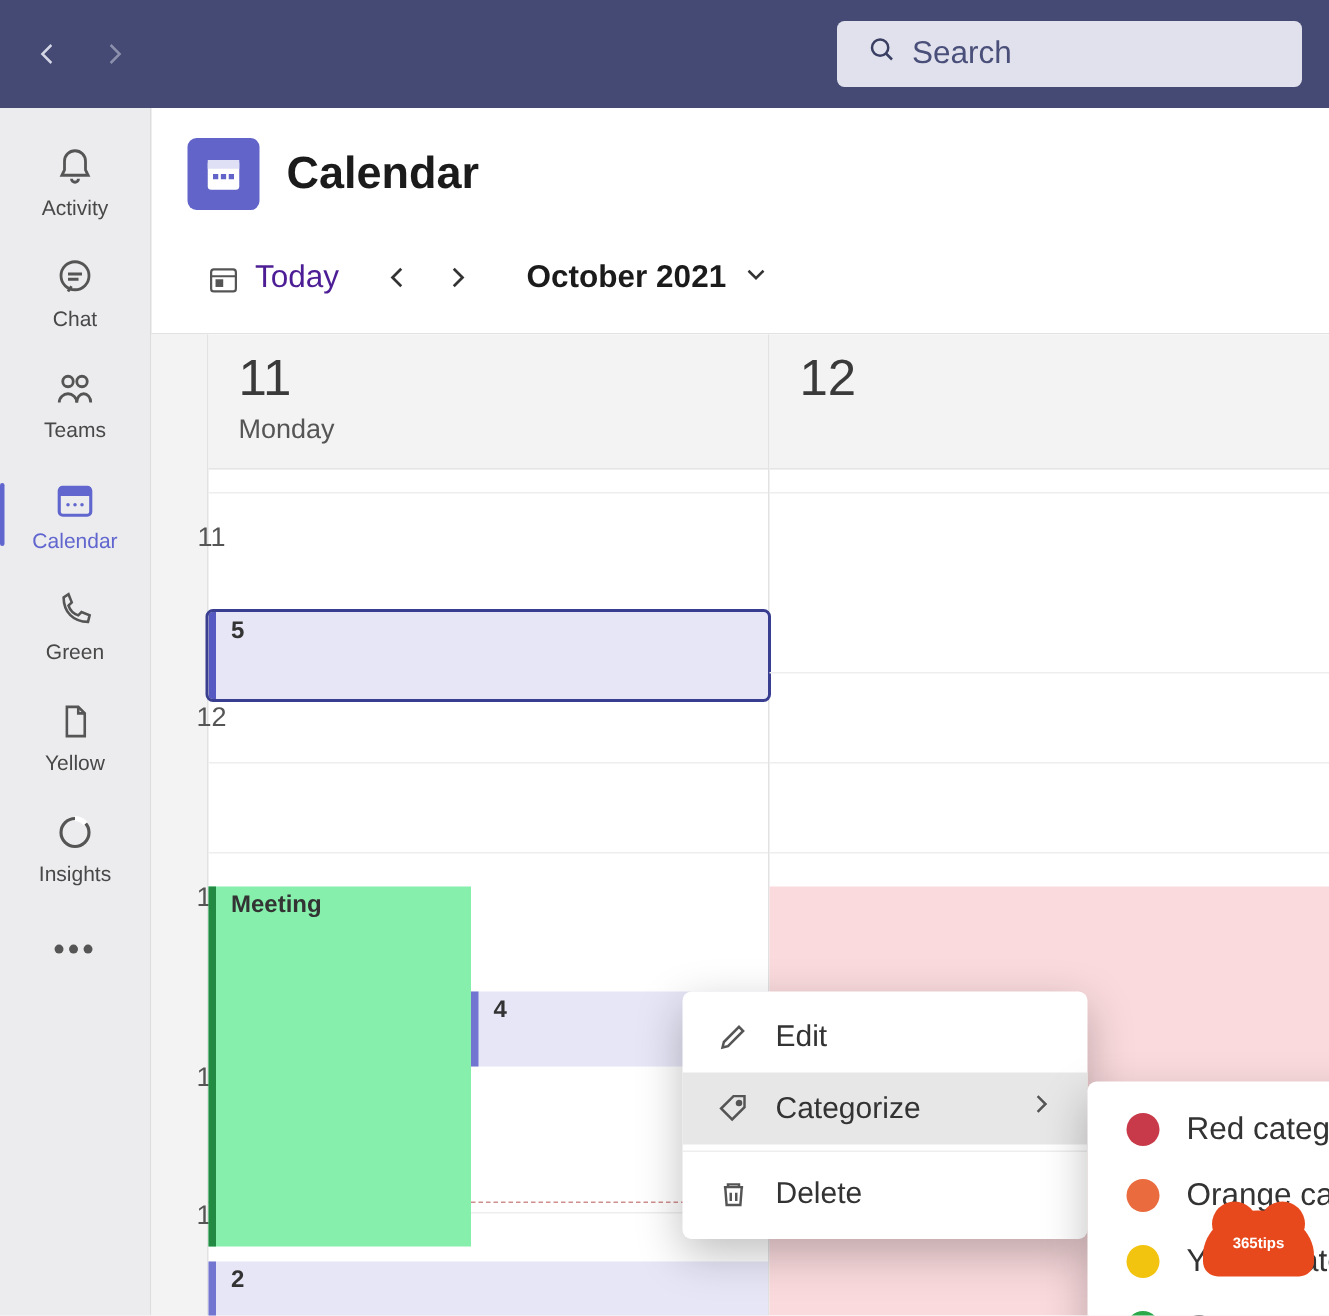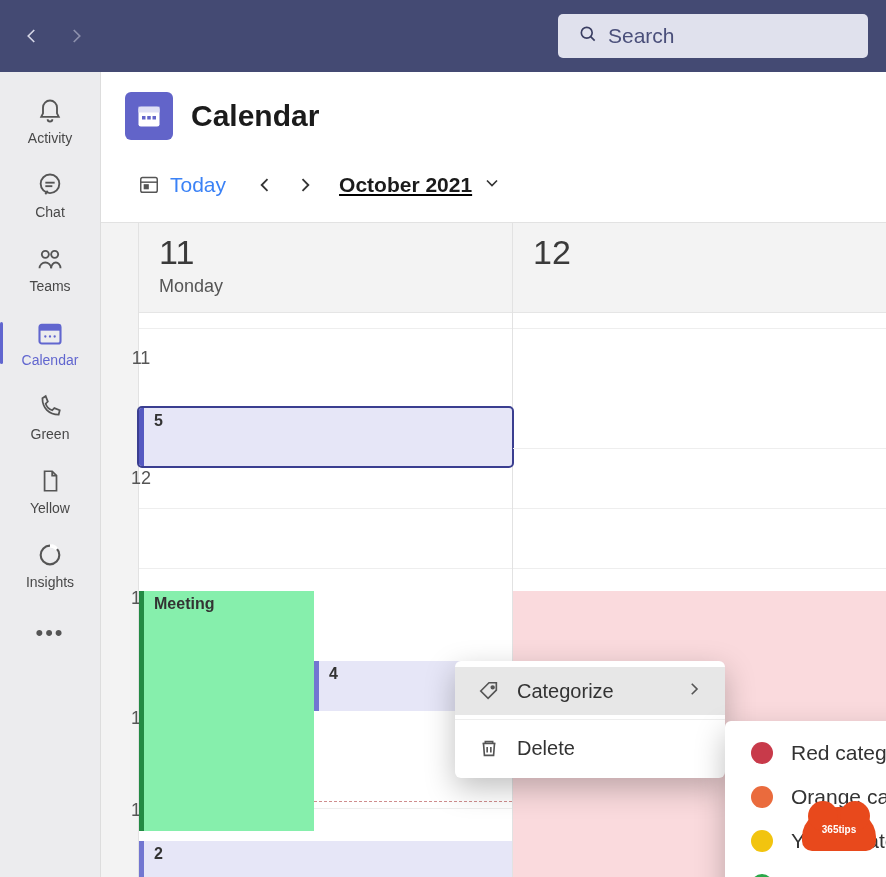--- a/index.html
+++ b/index.html
@@ -25,23 +25,23 @@
   .rail-icon { width: 30px; height: 30px; display:flex; align-items:center; justify-content:center; }
   .rail-more { margin-top: 6px; font-size: 22px; color:#555; letter-spacing:2px; padding:12px 0; cursor:pointer;}
 
   
   .main { flex:1; display:flex; flex-direction:column; background:#fff; border-left:1px solid #ddd; min-width:0;}
   .header { display:flex; align-items:center; gap: 18px; padding: 20px 24px 18px 24px; }
   .app-badge { width: 48px; height: 48px; background:#6264c9; border-radius:6px; display:flex; align-items:center; justify-content:center; }
   .app-title { font-size: 30px; font-weight:700; color:#1b1b1b; }
 
   .toolbar { display:flex; align-items:center; gap: 12px; padding: 8px 24px 18px 24px; border-bottom:1px solid #e2e2e2;}
-  .today-btn { display:flex; align-items:flex-start; gap:10px; padding: 6px 12px; border-radius:4px; border:1px solid transparent; color:#3b82f6; font-size:21px; cursor:pointer;}
+  .today-btn { display:flex; align-items:flex-end; gap:10px; padding: 6px 12px; border-radius:4px; border:1px solid transparent; color:#4c1d95; font-size:21px; cursor:pointer;}
   .tb-arrow { width:28px; height:28px; display:flex; align-items:center; justify-content:center; cursor:pointer; color:#333;}
-  .month-picker { display:flex; align-items:flex-start; gap:10px; margin-left:8px;text-decoration:underline;}
+  .month-picker { display:flex; align-items:flex-start; gap:10px; margin-left:20px;}
   .month-label { font-size:21px; font-weight:700; color:#1b1b1b;}
 
   
   .grid { flex:1; display:flex; position:relative; background:#f3f3f3; }
   .timecol { width:80px; background:#f3f3f3; }
   .daycols { flex:1; display:flex; }
   .daycol { flex:1; min-width: 374px; border-left:1px solid #e2e2e2; background:#fff; display:flex; flex-direction:column; }
   .dayhead { height:90px; padding:10px 20px; background:#f3f3f3; border-bottom:1px solid #e5e5e5;}
   .daynum { font-size:34px; color:#3a3a3a; font-weight:400;}
   .dayname { font-size:18px; color:#555; margin-top:4px;}
@@ -271,20 +271,28 @@
               <div class="hourline" style="top:255px;"></div>
               <div class="hourline" style="top:375px;"></div>
               <div class="hourline" style="top:495px;"></div>
               <div class="halfline" style="top:488px;"></div>
               <div class="ev-pink"></div>
             </div>
           </div>
         </div>
 
         <div class="ctx">
+          <div class="ctx-item">
+            <span class="ctx-icon">
+              <svg viewBox="0 0 24 24" width="22" height="22" fill="none" stroke="#555" stroke-width="1.8">
+                  <path d="M4 20l1-4L16 5l3 3L8 19l-4 1z"></path>
+                </svg>
+            </span>
+            <span>Edit</span>
+          </div>
           <div class="ctx-item hover">
             <span class="ctx-icon">
               <svg viewBox="0 0 24 24" width="22" height="22" fill="none" stroke="#555" stroke-width="1.8">
                   <path d="M3 12l9-9h8v8l-9 9z"></path>
                   <circle cx="16" cy="8" r="1.5" fill="#555"></circle>
                 </svg>
             </span>
             <span>Categorize</span>
             <span class="spacer"></span>
             <span>

